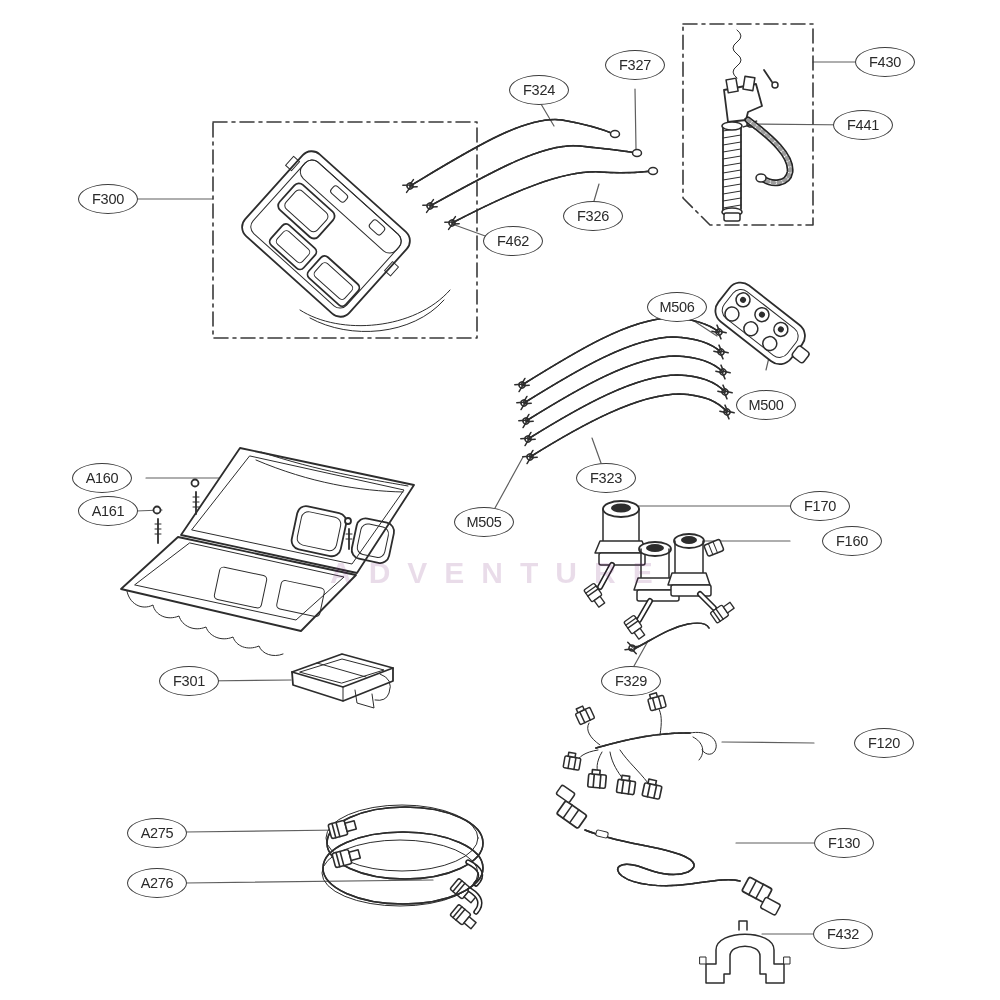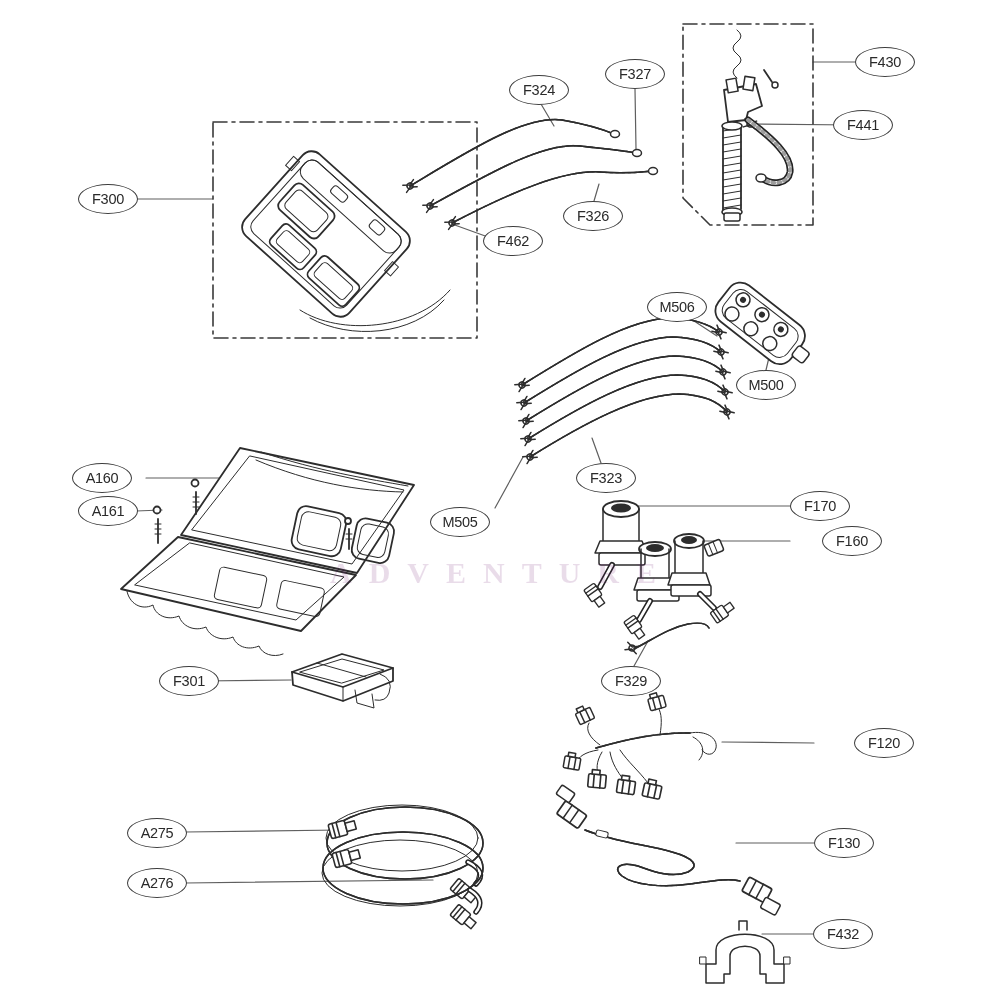--- a/index.html
+++ b/index.html
@@ -18,21 +18,21 @@
   .tube-hatch{stroke:#3a3a3a;stroke-width:3.6;stroke-dasharray:2.2 3.8;opacity:.5;}
   .bundle-out{stroke:#242424;stroke-width:6;}
   .bundle-in{stroke:#ffffff;stroke-width:2.8;}
   .bundle-hatch{stroke:#3a3a3a;stroke-width:2.8;stroke-dasharray:2 3.4;opacity:.45;}
   .coil-out{stroke:#242424;stroke-width:5.5;}
   .coil-in{stroke:#ffffff;stroke-width:2.4;}
   .callout{position:absolute;width:60px;height:30px;border:1.7px solid #3c3c3c;border-radius:50%;
            background:#fff;color:#2a2a2a;font-size:14.5px;line-height:28px;text-align:center;
            letter-spacing:-0.3px;box-sizing:border-box;z-index:5;}
   .watermark{position:absolute;left:330px;top:556px;width:420px;color:#701a75;opacity:.15;
-             font-size:30px;font-weight:bold;letter-spacing:17px;z-index:1;user-select:none;font-family:Liberation Serif, serif;}
+             font-size:30px;font-weight:bold;letter-spacing:17px;z-index:1;user-select:none;}
 </style>
 </head>
 <body>
 
 <div class="stage">
 
 <div class="watermark">ADVENTURE</div>
 
 <svg width="1000" height="1000" viewBox="0 0 1000 1000">
   <defs>
@@ -354,29 +354,29 @@
   <g>
     <path class="whitefill" stroke-width="2.2" d="M706,983 L706,964 L716,964 L716,950 C716,929 774,929 774,950 L774,964 L784,964 L784,983 L766,983 L766,974 L760,974 L760,956 C760,943 730,943 730,956 L730,974 L724,974 L724,983 Z"></path>
     <path class="whitefill" stroke-width="2" d="M739,930 L739,921 L747,921 L747,930"></path>
     <rect class="thin whitefill" x="700" y="957" width="6" height="7"></rect>
     <rect class="thin whitefill" x="784" y="957" width="6" height="7"></rect>
   </g>
 </svg>
 
 <div class="callout" style="left:78px;top:184px">F300</div>
 <div class="callout" style="left:509px;top:75px">F324</div>
-<div class="callout" style="left:605px;top:59px">F327</div>
+<div class="callout" style="left:605px;top:50px">F327</div>
 <div class="callout" style="left:563px;top:201px">F326</div>
 <div class="callout" style="left:483px;top:226px">F462</div>
 <div class="callout" style="left:855px;top:47px">F430</div>
 <div class="callout" style="left:833px;top:110px">F441</div>
 <div class="callout" style="left:647px;top:292px">M506</div>
-<div class="callout" style="left:736px;top:370px">M500</div>
+<div class="callout" style="left:736px;top:390px">M500</div>
 <div class="callout" style="left:576px;top:463px">F323</div>
-<div class="callout" style="left:430px;top:507px">M505</div>
+<div class="callout" style="left:454px;top:507px">M505</div>
 <div class="callout" style="left:790px;top:491px">F170</div>
 <div class="callout" style="left:822px;top:526px">F160</div>
 <div class="callout" style="left:72px;top:463px">A160</div>
 <div class="callout" style="left:78px;top:496px">A161</div>
 <div class="callout" style="left:159px;top:666px">F301</div>
 <div class="callout" style="left:601px;top:666px">F329</div>
 <div class="callout" style="left:854px;top:728px">F120</div>
 <div class="callout" style="left:127px;top:818px">A275</div>
 <div class="callout" style="left:127px;top:868px">A276</div>
 <div class="callout" style="left:814px;top:828px">F130</div>

